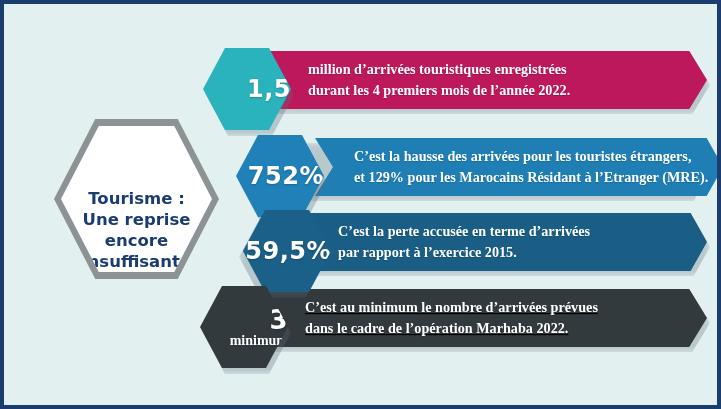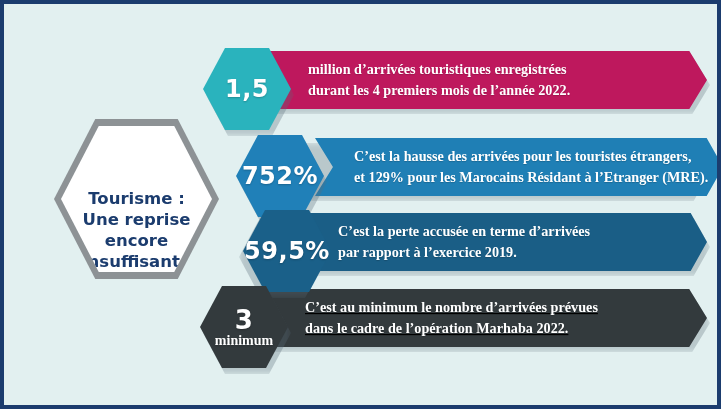--- a/index.html
+++ b/index.html
@@ -75,21 +75,21 @@
     white-space:pre-line;
     text-shadow:0 1px 1px rgba(0,0,0,.18);
   }
 
   .hex{
     position:absolute;
     width:88px;height:82px;
     top:0;
     -webkit-clip-path:polygon(25% 0%,75% 0%,100% 50%,75% 100%,25% 100%,0% 50%);
     clip-path:polygon(25% 0%,75% 0%,100% 50%,75% 100%,25% 100%,0% 50%);
-    display:flex;flex-direction:column;align-items:center;justify-content:center;
+    display:flex;flex-direction:column;align-items:flex-end;justify-content:center;
     z-index:3;
   }
   .hex-shadow{
     position:absolute;
     width:88px;height:82px;top:6px;
     background:rgba(90,110,120,.32);
     -webkit-clip-path:polygon(25% 0%,75% 0%,100% 50%,75% 100%,25% 100%,0% 50%);
     clip-path:polygon(25% 0%,75% 0%,100% 50%,75% 100%,25% 100%,0% 50%);
     filter:blur(3px);
     z-index:2;
@@ -150,21 +150,21 @@
     <div class="hex" style="left: 232px; background: rgb(32, 128, 184);">
       <div class="hex-value">752%</div>
 
     </div>
   </div>
 
   <div class="row" id="row-2" style="top: 206px; left: 0px; width: 721px;">
     <div class="banner-shadow" style="left: 298px; width: 408px;"></div>
     <div class="banner" style="left: 295px; width: 408px; background: rgb(26, 94, 134); padding-left: 39px;">
       <div class="banner-text">C’est la perte accusée en terme d’arrivées
-par rapport à l’exercice 2019.</div>
+par rapport à l’exercice 2015.</div>
     </div>
     <div class="hex-shadow" style="left: 235px;"></div>
     <div class="hex" style="left: 239px; background: rgb(26, 96, 137);">
       <div class="hex-value">59,5%</div>
 
     </div>
   </div>
 
   <div class="row" id="row-3" style="top: 282px; left: 0px; width: 721px;">
     <div class="banner-shadow" style="left: 262px; width: 444px;"></div>

